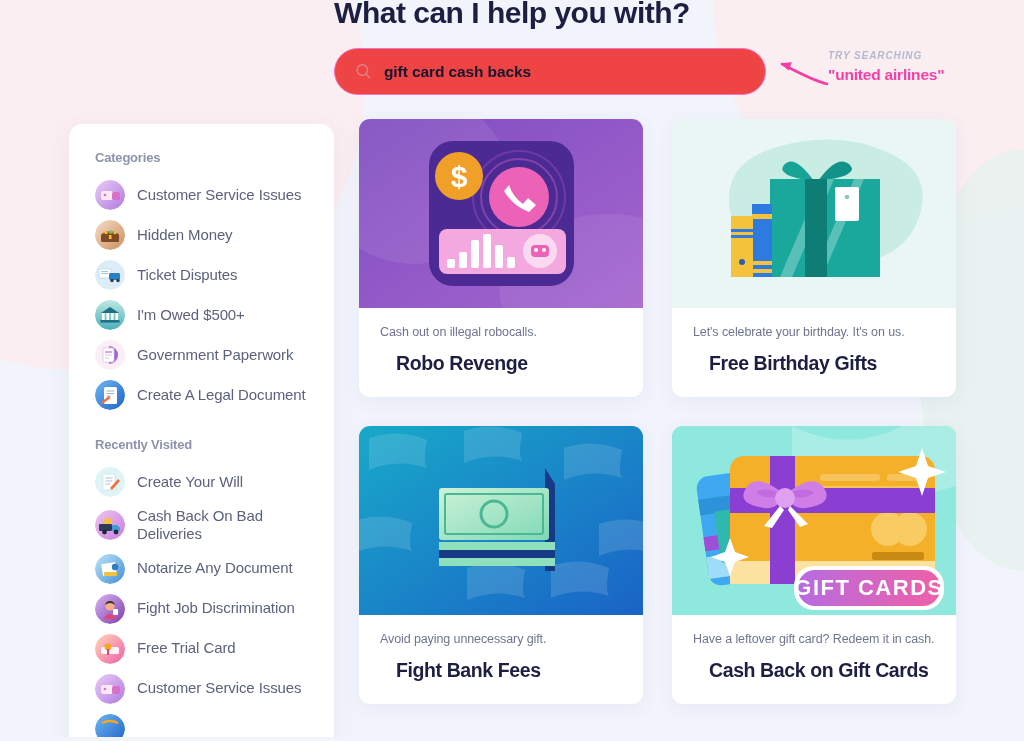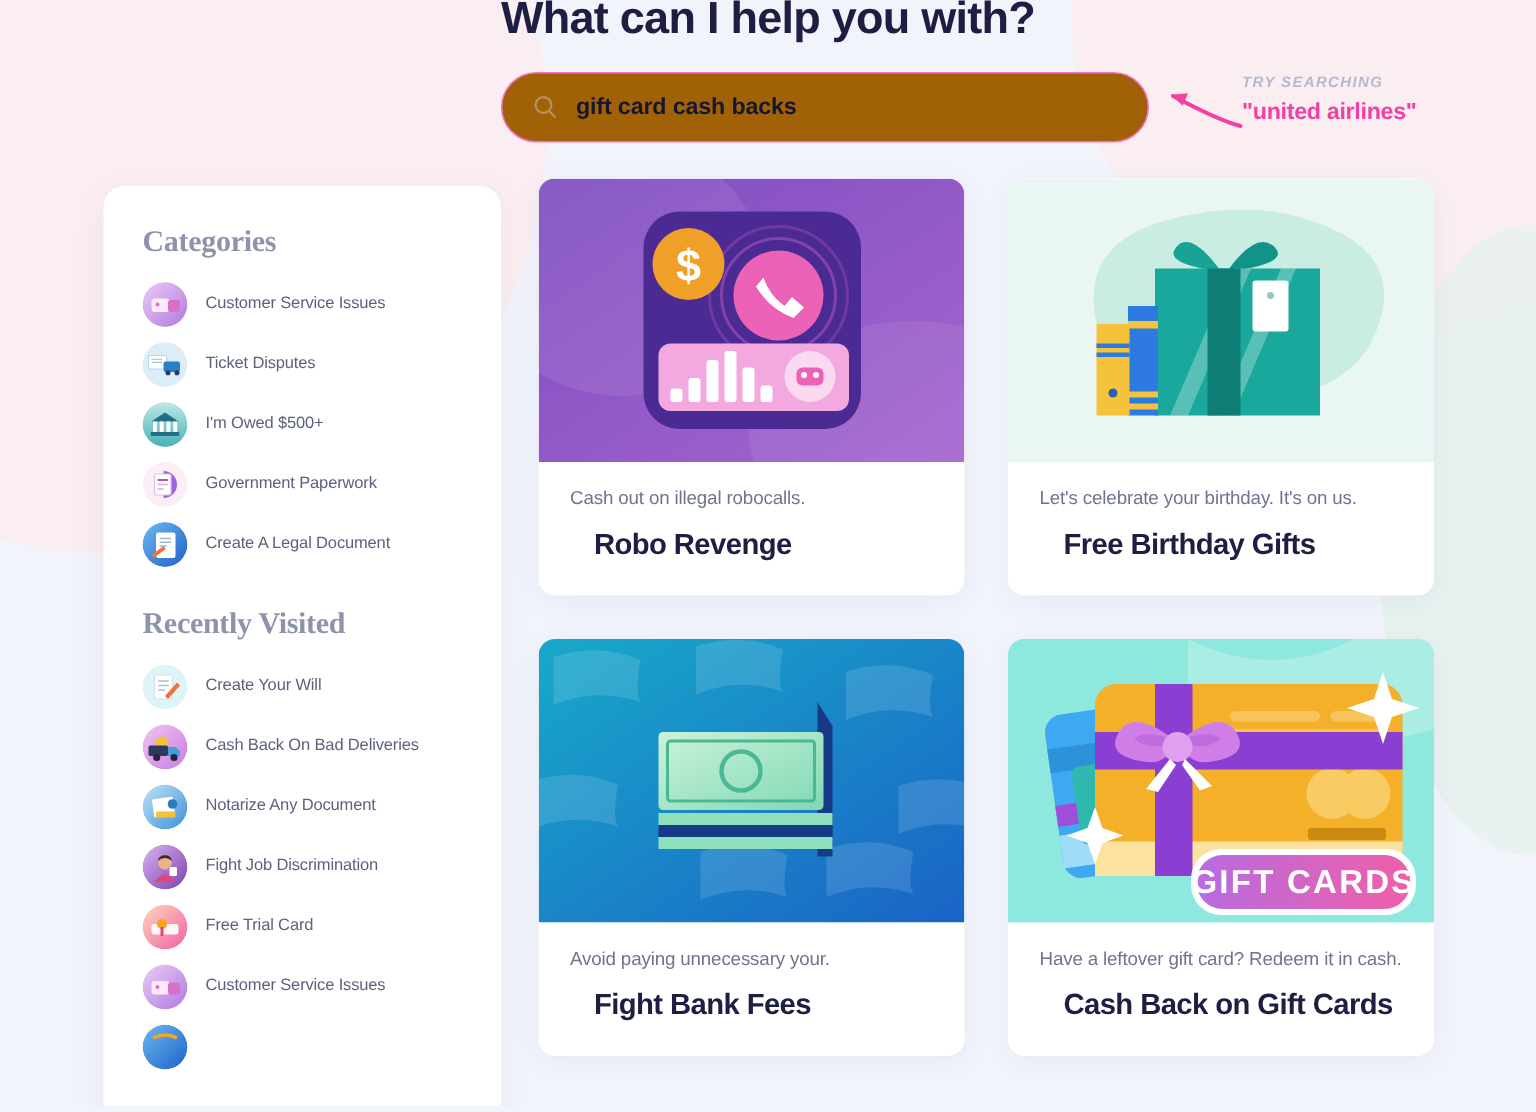--- a/index.html
+++ b/index.html
@@ -45,21 +45,21 @@
     letter-spacing: -0.5px;
     color: #1c1e42;
   }
   .searchwrap {
     position: absolute;
     left: 334px; top: 48px;
     width: 432px; height: 47px;
   }
   .searchbox {
     width: 100%; height: 100%;
-    background: #a16207;
+    background: #ef4444;
     border: 1.6px solid #f472c0;
     border-radius: 24px;
     display: flex;
     align-items: center;
     padding: 0 20px;
     gap: 12px;
   }
   .search-icon { flex: 0 0 auto; width: 17px; height: 17px; display: block; opacity: .45; }
   .search-input {
     border: none; outline: none;
@@ -101,44 +101,43 @@
     left: 69px; top: 124px;
     width: 265px;
     min-height: 680px;
     background: #ffffff;
     border-radius: 14px 14px 0 0;
     box-shadow: 0 5px 24px rgba(70,80,140,.07);
     padding: 26px 0 0 0;
     overflow: hidden;
   }
   .side-title {
-    font-size: 20px;
+    font-size: 13px;
     font-weight: 700;
     color: #8d93ab;
     padding: 0 0 10px 26px;
     letter-spacing: -0.2px;
-    font-family: Liberation Serif, serif;
   }
   .side-title.second { padding-top: 22px; }
   .side-item {
     display: flex;
     align-items: center;
     gap: 12px;
     padding: 5px 18px 5px 26px;
     cursor: pointer;
   }
   .side-ico {
     flex: 0 0 auto;
     width: 30px; height: 30px;
     border-radius: 50%;
     overflow: hidden;
     display: block;
   }
   .side-label {
-    font-size: 11px;
+    font-size: 15px;
     color: #5c627e;
     line-height: 1.22;
     letter-spacing: -0.1px;
   }
   
   .grid {
     position: absolute;
     left: 359px; top: 119px;
     width: 597px;
     display: grid;
@@ -215,20 +214,38 @@
             </linearGradient>
           </defs>
         <circle cx="15" cy="15" r="15" fill="url(#g1)"></circle>
         <rect x="6" y="11" width="12" height="9" rx="2" fill="#fbe9f6"></rect>
         <rect x="17" y="12" width="8" height="8" rx="2" fill="#d96fc7"></rect>
         <circle cx="10" cy="15" r="1.3" fill="#d96fc7"></circle>
       </svg>
       <span class="side-label">Customer Service Issues</span>
     </div>
 
+    <div class="side-item">
+      <svg class="side-ico" viewBox="0 0 30 30">
+        <defs>
+            <linearGradient id="g2" x1="0" y1="0" x2="1" y2="1">
+              <stop offset="0" stop-color="#f6ddc6"></stop>
+              <stop offset="1" stop-color="#c98f5e"></stop>
+            </linearGradient>
+          </defs>
+        <circle cx="15" cy="15" r="15" fill="url(#g2)"></circle>
+        <rect x="6" y="14" width="18" height="8" rx="1.5" fill="#7d4a22"></rect>
+        <path d="M6 14 q9 -6 18 0z" fill="#9c6030"></path>
+        <circle cx="11" cy="12.5" r="1.6" fill="#f5c23b"></circle>
+        <circle cx="16" cy="11.8" r="1.8" fill="#6ec96e"></circle>
+        <circle cx="20" cy="12.8" r="1.5" fill="#f5c23b"></circle>
+        <rect x="14" y="15" width="2.5" height="4" fill="#f5c23b"></rect>
+      </svg>
+      <span class="side-label">Hidden Money</span>
+    </div>
 
     <div class="side-item">
       <svg class="side-ico" viewBox="0 0 30 30">
         <circle cx="15" cy="15" r="15" fill="#dcedf8"></circle>
         <rect x="4" y="9" width="12" height="9" rx="1" fill="#ffffff" stroke="#b9d3e6" stroke-width=".7"></rect>
         <line x1="6" y1="11.5" x2="13" y2="11.5" stroke="#8fb6d4" stroke-width=".8"></line>
         <line x1="6" y1="13.5" x2="13" y2="13.5" stroke="#8fb6d4" stroke-width=".8"></line>
         <rect x="14" y="13" width="11" height="7" rx="1.4" fill="#2d7fc4"></rect>
         <circle cx="17" cy="20.5" r="1.7" fill="#2b3a55"></circle>
         <circle cx="23" cy="20.5" r="1.7" fill="#2b3a55"></circle>
@@ -489,21 +506,21 @@
         </g>
         <path d="M186 42 L196 58 L196 145 L186 145 Z" fill="#173a86"></path>
         <rect x="80" y="62" width="110" height="52" rx="3" fill="url(#fbnote)"></rect>
         <rect x="86" y="68" width="98" height="40" rx="2" fill="none" stroke="#4bb894" stroke-width="2"></rect>
         <circle cx="135" cy="88" r="13" fill="none" stroke="#4bb894" stroke-width="3"></circle>
         <rect x="80" y="116" width="116" height="8" fill="#8fe0bd"></rect>
         <rect x="80" y="124" width="116" height="8" fill="#173a86"></rect>
         <rect x="80" y="132" width="116" height="8" fill="#8fe0bd"></rect>
       </svg>
       <div class="card-body">
-        <div class="card-sub">Avoid paying unnecessary your.</div>
+        <div class="card-sub">Avoid paying unnecessary gift.</div>
         <div class="card-title">Fight Bank Fees</div>
       </div>
     </article>
 
     <article class="card card-tall">
       <svg class="card-art" viewBox="0 0 284 189" preserveAspectRatio="none">
         <defs>
           <linearGradient id="gcbadge" x1="0" y1="0" x2="1" y2="0">
             <stop offset="0" stop-color="#b76ce0"></stop>
               <stop offset="1" stop-color="#ef5fa8"></stop>

